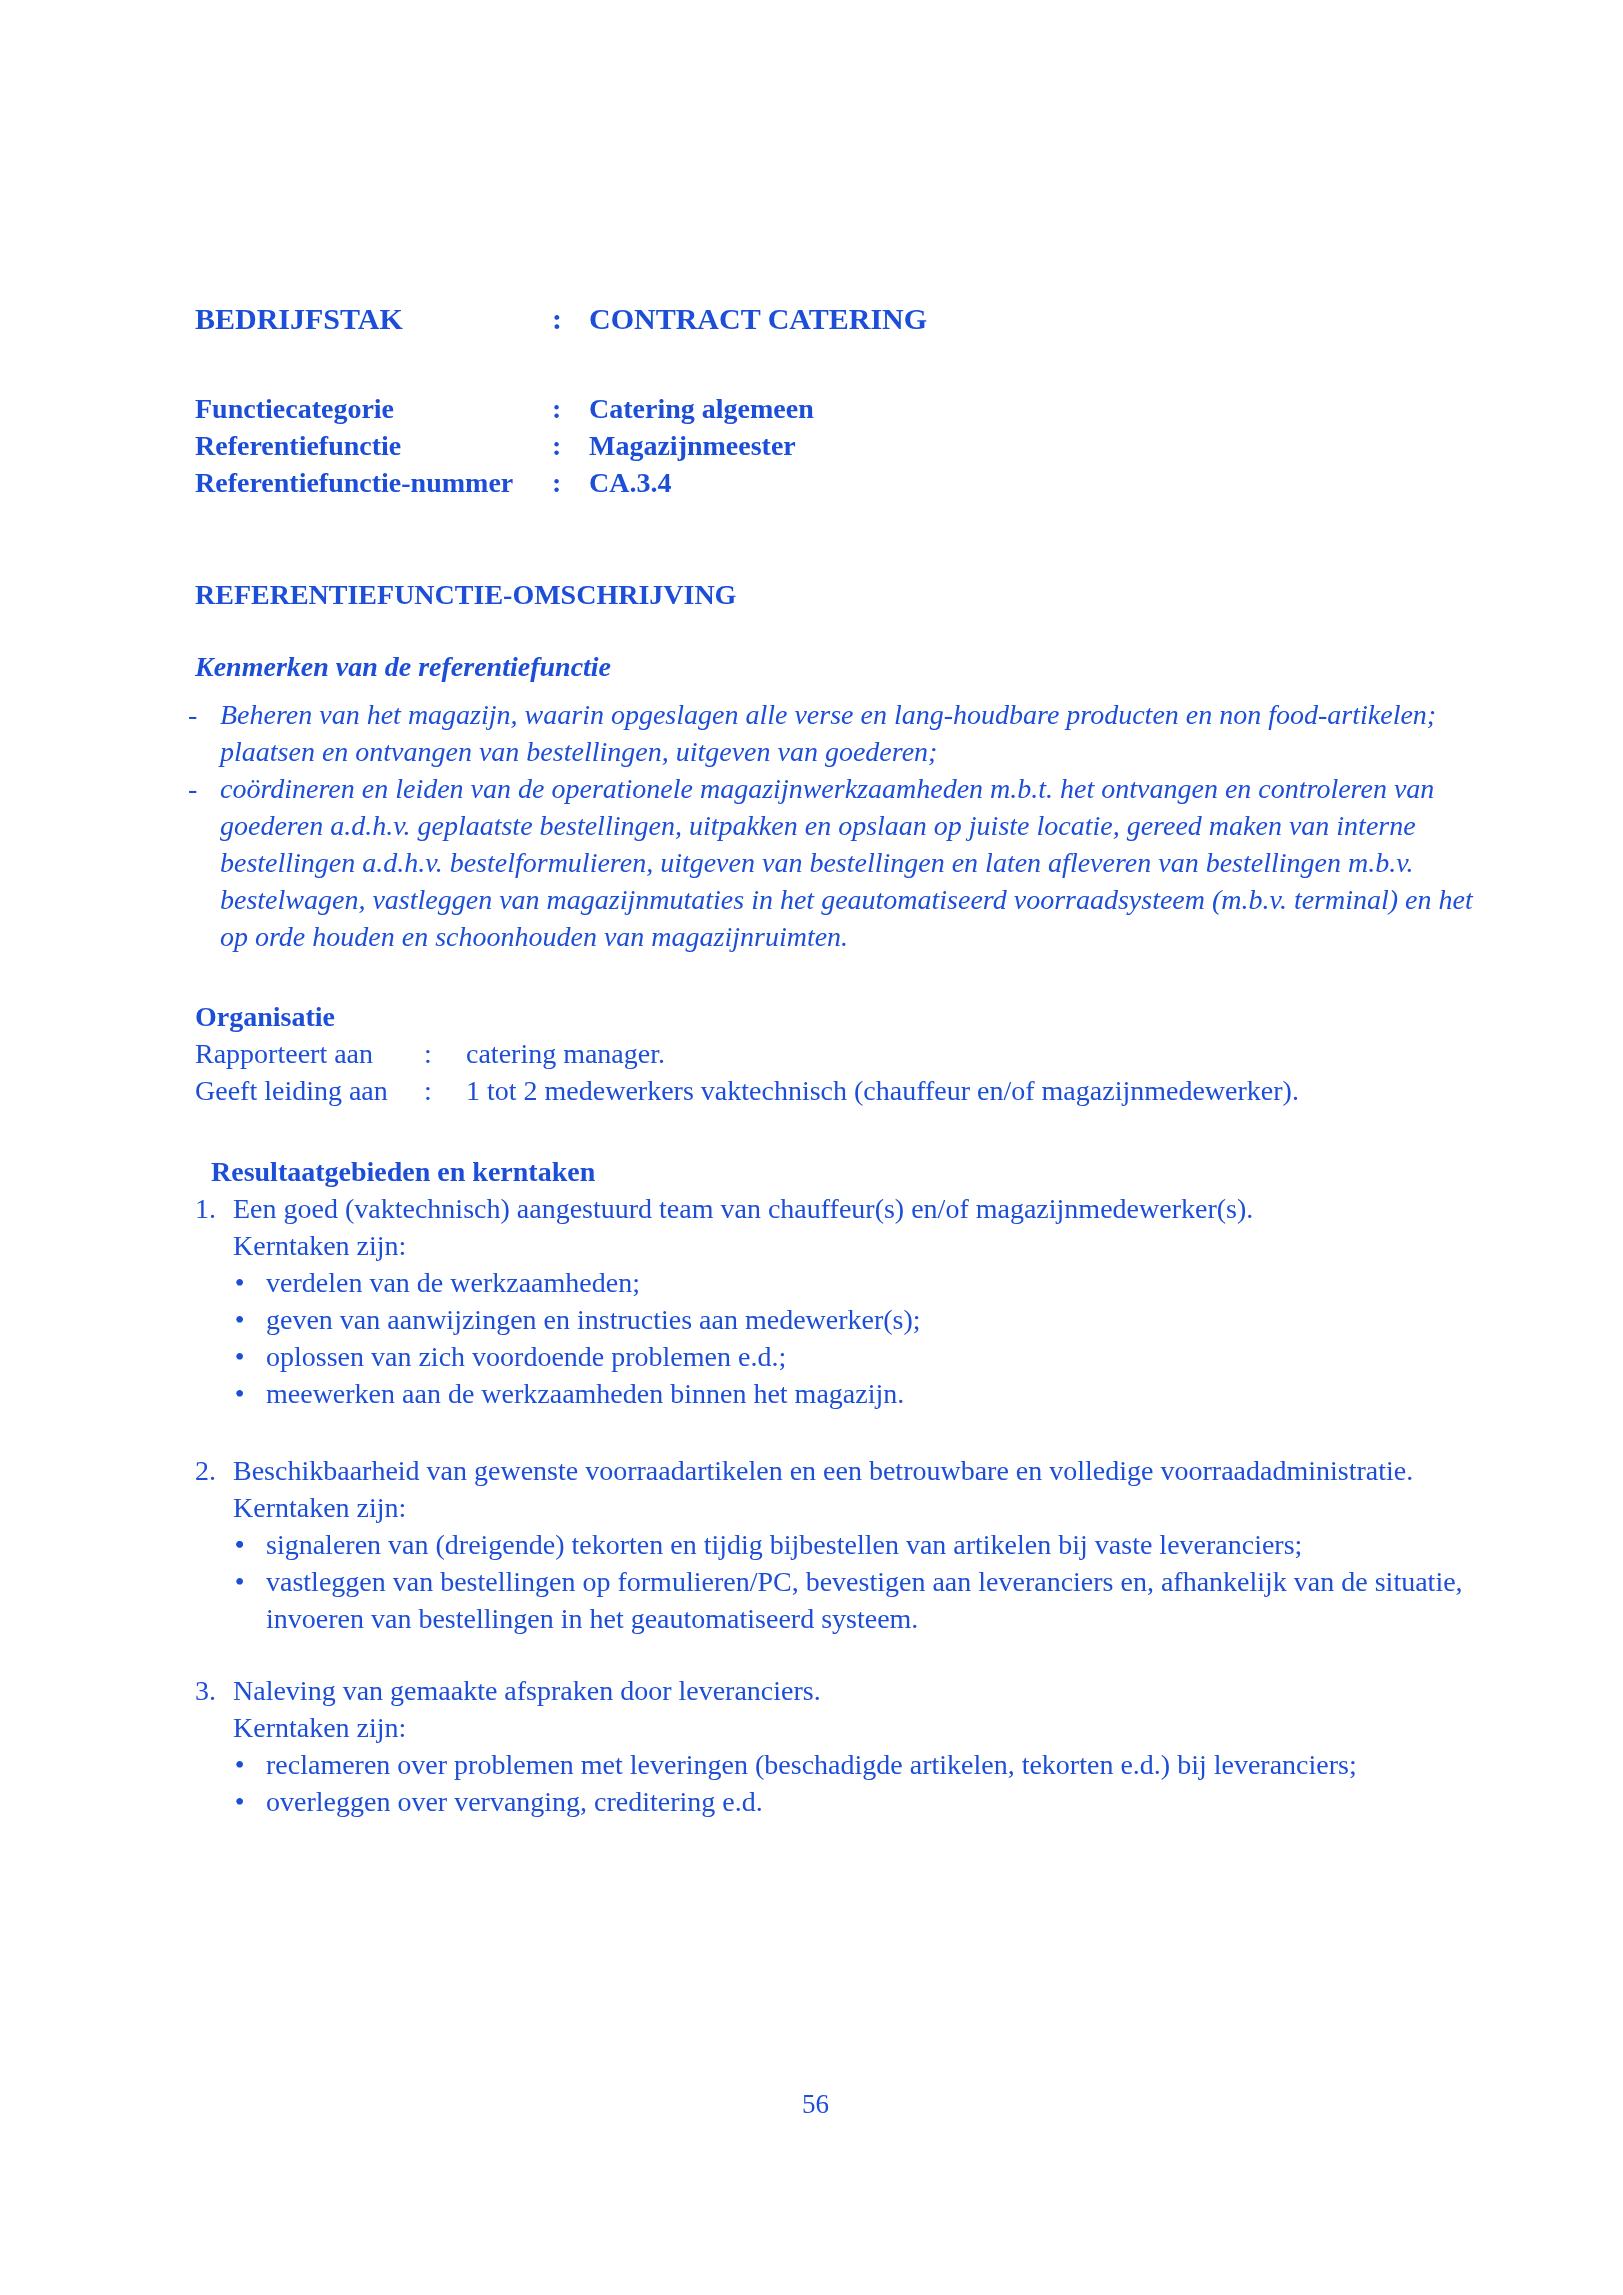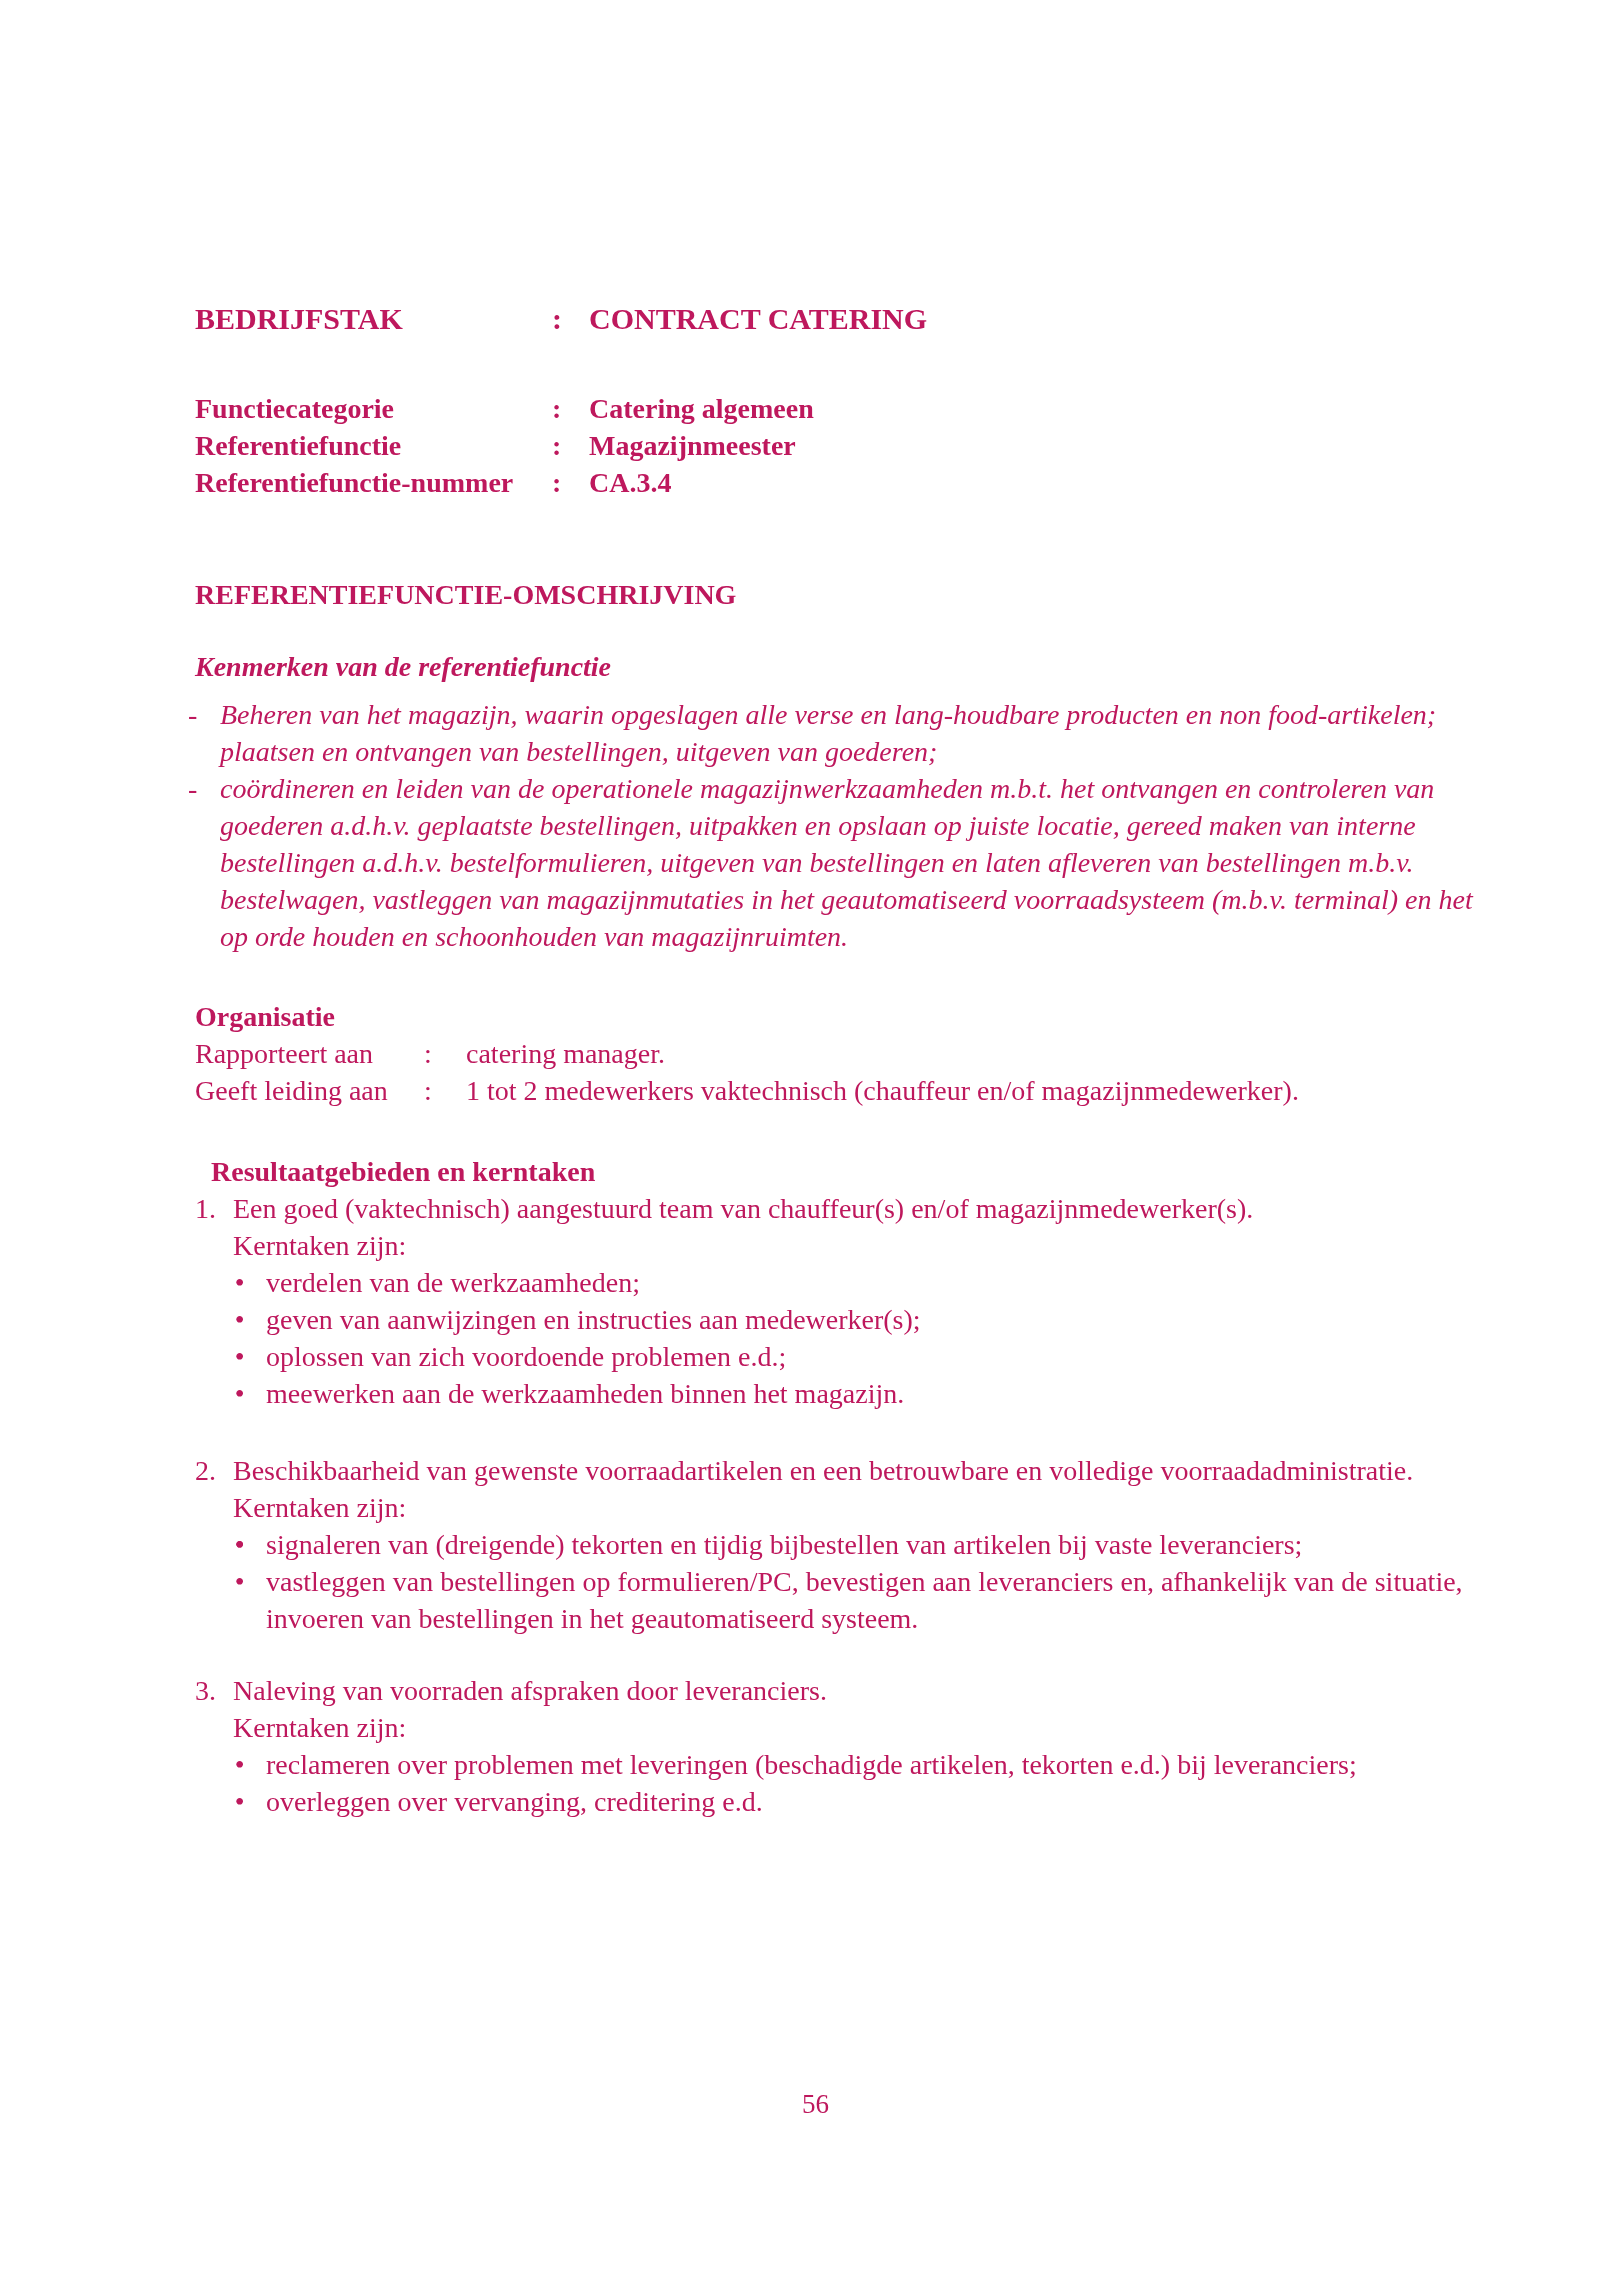--- a/index.html
+++ b/index.html
@@ -1,19 +1,19 @@
 <!DOCTYPE html>
 <html style="font-size:14px"><head>
 <meta charset="utf-8">
 <style>
   html,body{margin:0;padding:0;background:#e9e9e9;}
   .page{
     width:1623px;height:2295px;background:#ffffff;position:relative;
     font-family:"Liberation Serif","DejaVu Serif",serif;
-    color:#be185d;font-size:28px;line-height:37px;overflow:hidden;
+    color:#1d4ed8;font-size:28px;line-height:37px;overflow:hidden;
   }
   .content{position:absolute;left:195px;top:300px;width:1309px;}
 
   .kv-row{display:flex;}
   .kv-label{width:357px;flex:0 0 auto;}
   .kv-colon{width:37px;flex:0 0 auto;}
   .kv-value{flex:1 1 auto;}
 
   .title-row{font-weight:bold;font-size:30px;}
   .meta{margin-top:53px;font-weight:bold;}
@@ -143,21 +143,21 @@
         <div class="bullet-item">
           <span class="bullet-marker">•</span>
           <span>vastleggen van bestellingen op formulieren/PC, bevestigen aan leveranciers en, afhankelijk van de situatie, invoeren van bestellingen in het geautomatiseerd systeem.</span>
         </div>
       </div>
     </div>
 
     <div class="num-item gap-40">
       <span class="num-col">3.</span>
       <div class="num-body">
-        <p class="num-text">Naleving van voorraden afspraken door leveranciers.</p>
+        <p class="num-text">Naleving van gemaakte afspraken door leveranciers.</p>
         <p class="kerntaken">Kerntaken zijn:</p>
         <div class="bullet-item">
           <span class="bullet-marker">•</span>
           <span>reclameren over problemen met leveringen (beschadigde artikelen, tekorten e.d.) bij leveranciers;</span>
         </div>
         <div class="bullet-item">
           <span class="bullet-marker">•</span>
           <span>overleggen over vervanging, creditering e.d.</span>
         </div>
       </div>

